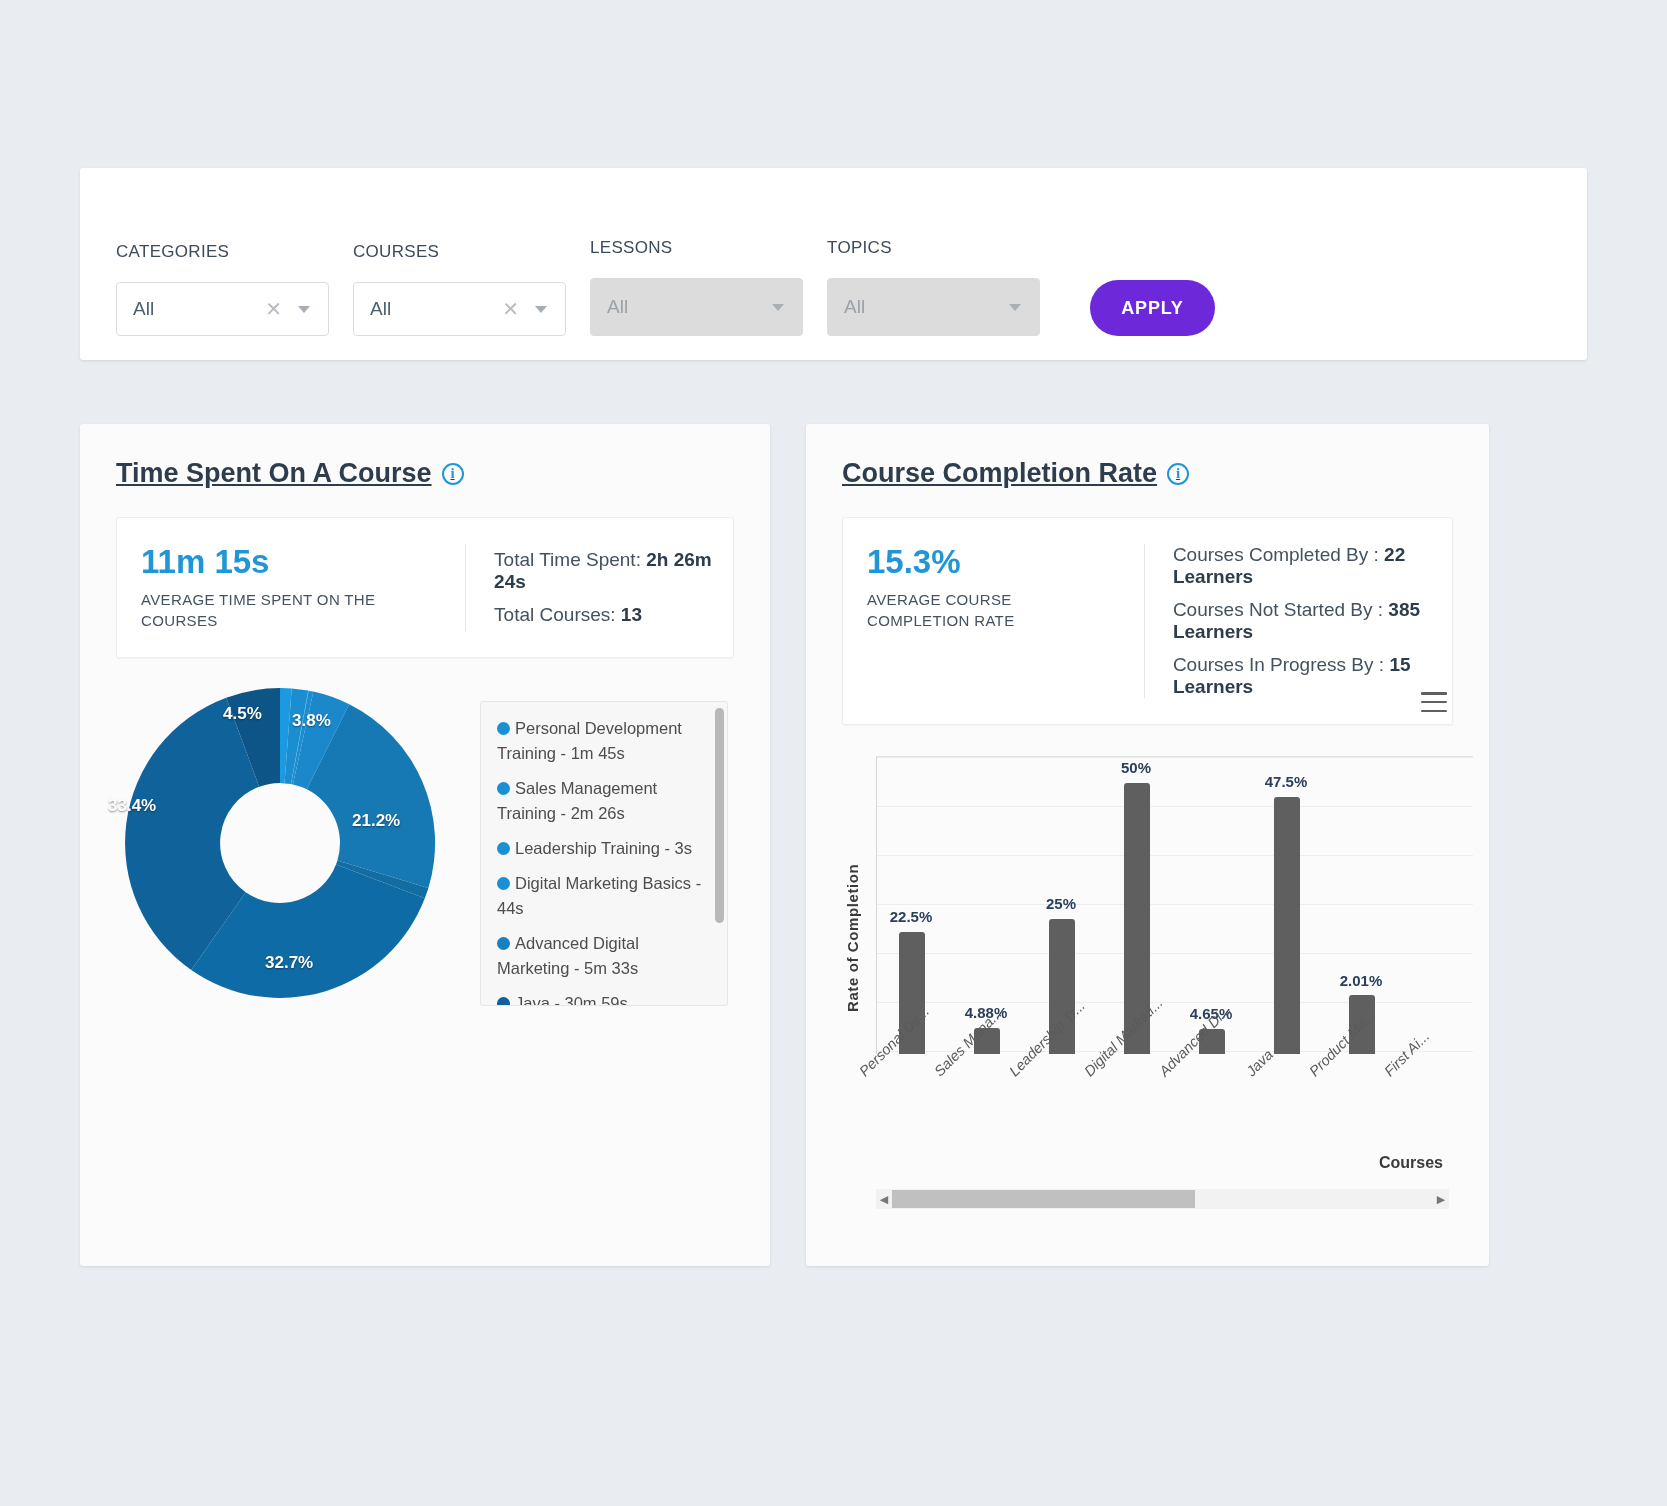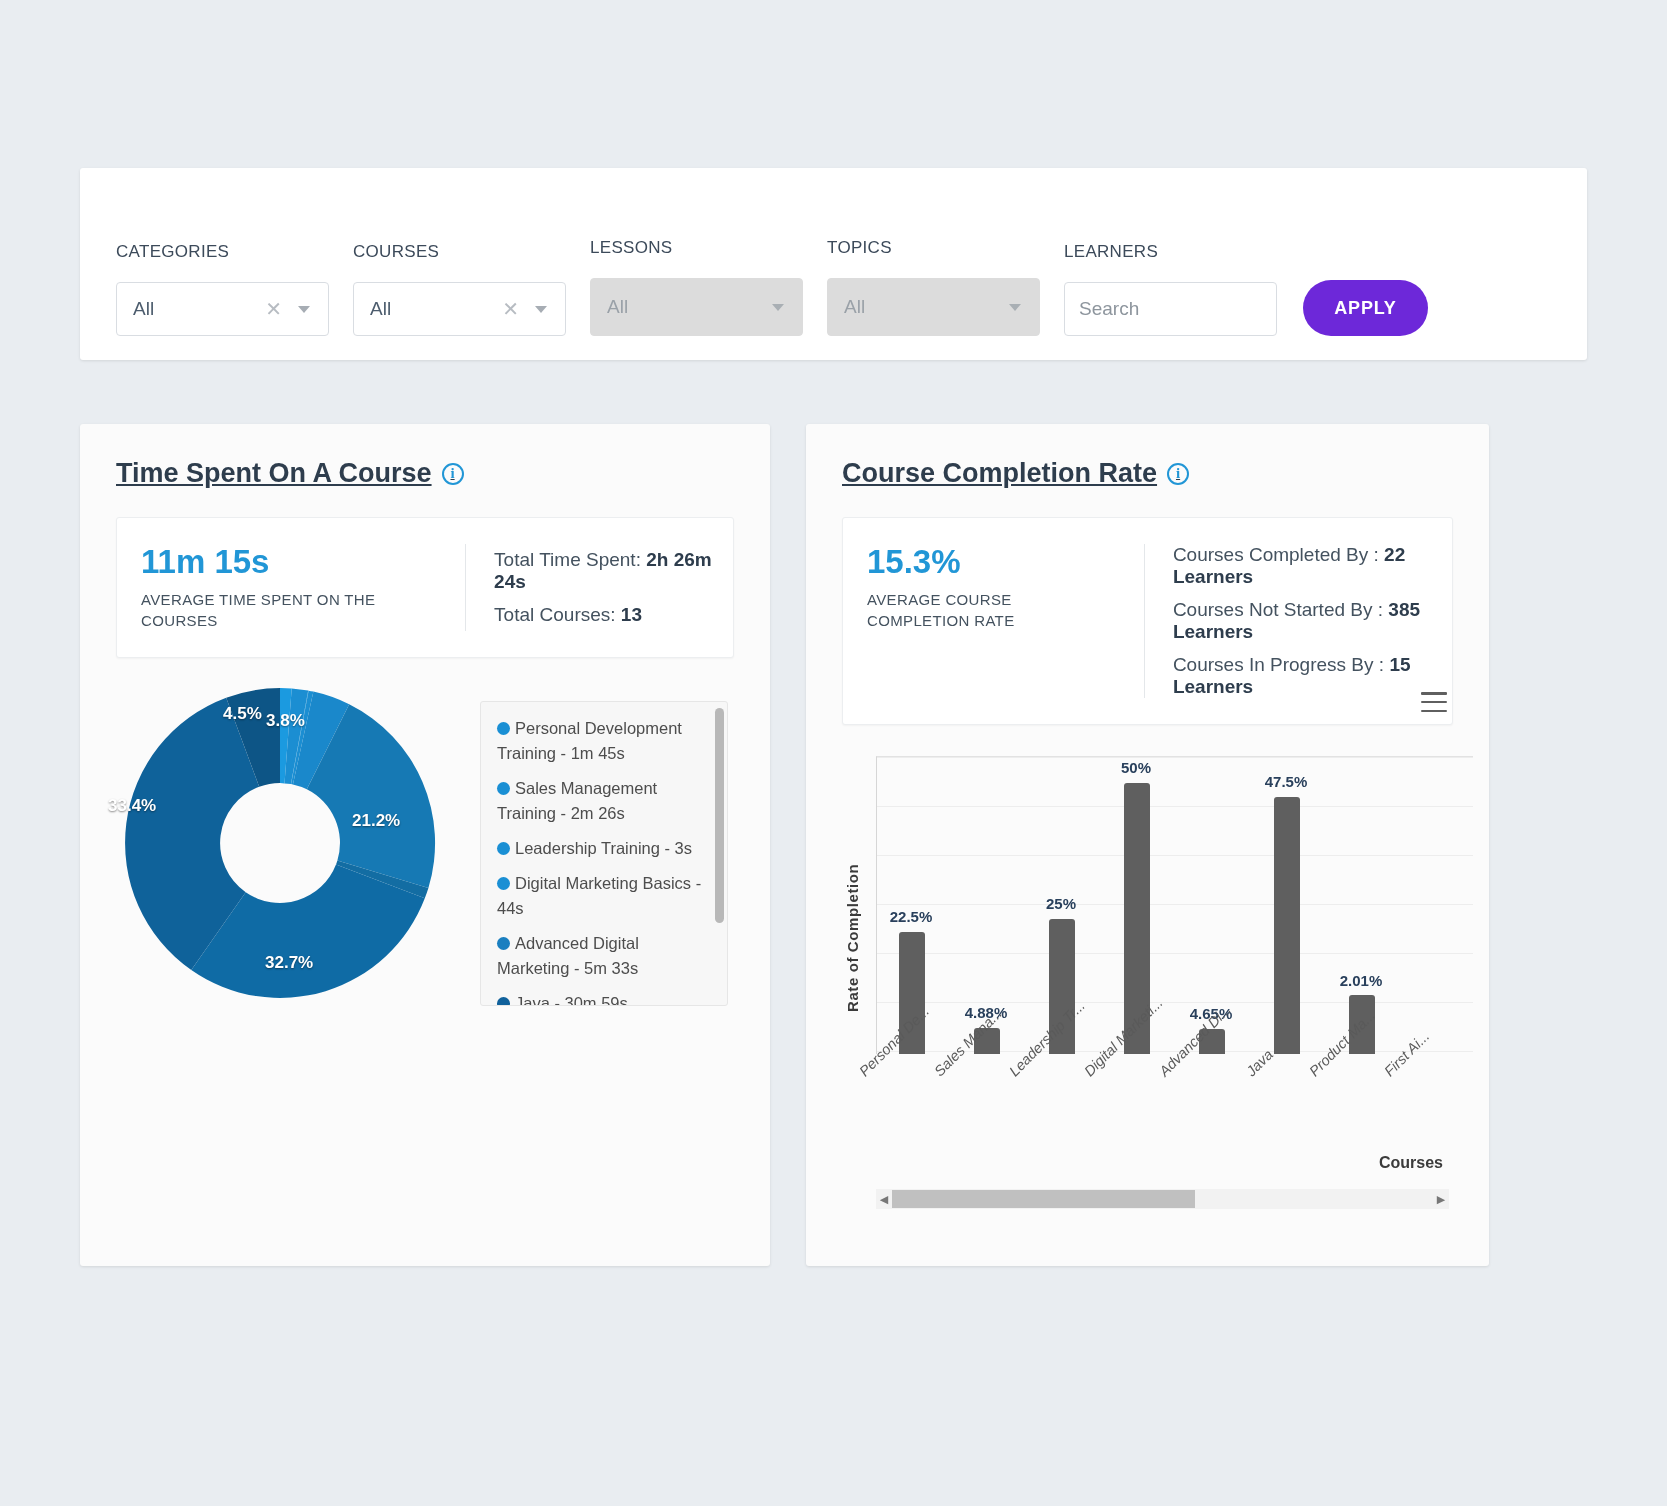--- a/index.html
+++ b/index.html
@@ -403,24 +403,20 @@
       <div class="filter-col" style="width:213px;">
         <div class="filter-label">TOPICS</div>
         <div class="select-box disabled">
           <span class="select-value">All</span>
           <span class="caret"></span>
         </div>
       </div>
 
       <div style="width:24px;"></div>
 
-      <div class="filter-col" style="width:213px;">
-        <div class="filter-label">LEARNERS</div>
-        <input class="search-box" type="text" placeholder="Search" style="">
-      </div>
 
       <div style="width:26px;"></div>
 
       <button class="apply-btn">APPLY</button>
     </div>
   </div>
 
   <div class="card card-left">
     <div class="card-title">
       <span>Time Spent On A Course</span>
@@ -471,21 +467,21 @@
 
           <path d="M 144.8 55.3 A 155 155 0 0 1 -88.7 127.1 L -34.3 49.2 A 60 60 0 0 0 56.0 21.4 Z" fill="#0f6ba5"></path>
 
           <path d="M -88.7 127.1 A 155 155 0 0 1 -53.8 -145.3 L -20.8 -56.2 A 60 60 0 0 0 -34.3 49.2 Z" fill="#0f629a"></path>
 
           <path d="M -53.8 -145.3 A 155 155 0 0 1 0 -155 L 0 -60 A 60 60 0 0 0 -20.8 -56.2 Z" fill="#0d5586"></path>
         </g>
       </svg>
 
       <div class="donut-label" style="left:143px; top:28px;">4.5%</div>
-      <div class="donut-label" style="left:186px; top:35px;">3.8%</div>
+      <div class="donut-label" style="left:212px; top:35px;">3.8%</div>
       <div class="donut-label" style="left:272px; top:98px;margin-top:37px;">21.2%</div>
       <div class="donut-label" style="left:28px; top:120px;">33.4%</div>
       <div class="donut-label" style="left:185px; top:277px;">32.7%</div>
 
       <div class="legend">
         <div class="legend-item">
           <span class="legend-dot" style="background:#1a8fd4"></span><span>Personal Development Training - 1m 45s</span>
         </div>
         <div class="legend-item">
           <span class="legend-dot" style="background:#1a8fd4"></span><span>Sales Management Training - 2m 26s</span>

